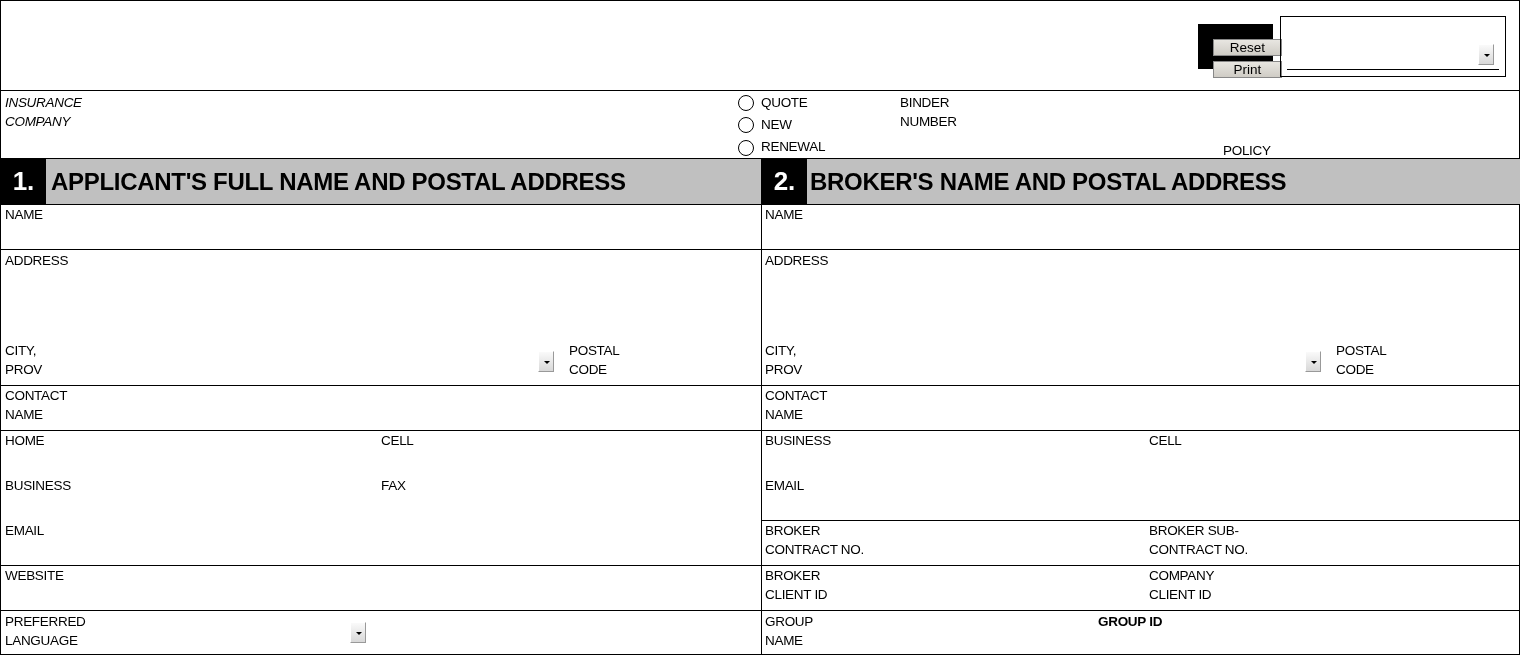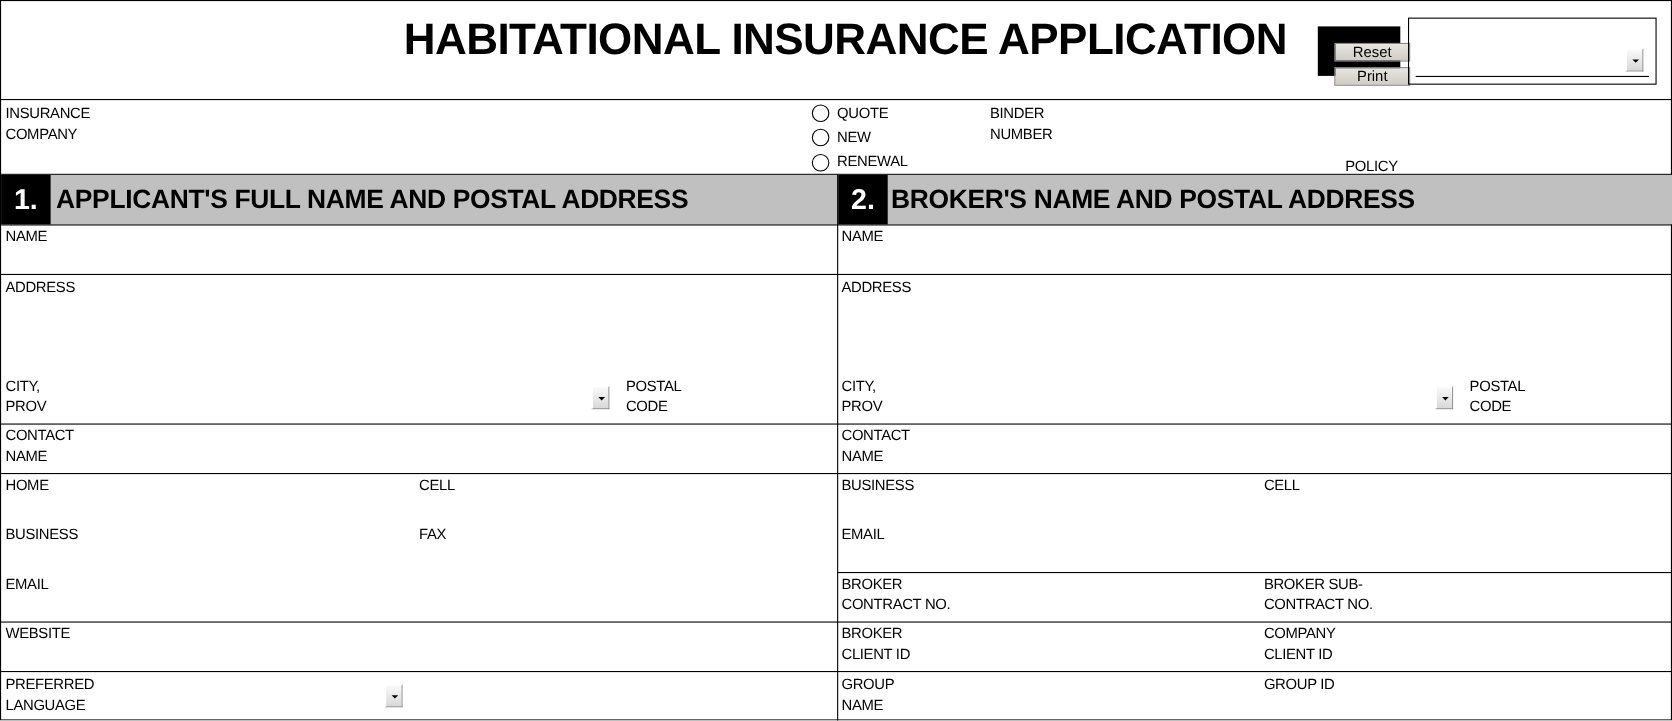--- a/index.html
+++ b/index.html
@@ -31,36 +31,35 @@
   
   .sect { position: absolute; top: 158px; height: 45px; background: #c0c0c0; }
   .sect-num { position: absolute; left: 0; top: 0; width: 45px; height: 45px; background: #000; color: #fff; font-family: "Liberation Sans", sans-serif; font-weight: bold; font-size: 26px; line-height: 45px; text-align: center; }
   .sect-title { position: absolute; left: 50px; top: 0; font-family: "Liberation Sans", sans-serif; font-weight: bold; font-size: 24px; line-height: 45px; letter-spacing: -0.3px; white-space: nowrap; }
 </style>
 </head>
 <body>
 
 <div class="page">
 
-  <div class="title">HABITATIONAL INSURANCE APPLICATION</div>
 
   <div class="btn-group">
     <button class="btn">Reset</button>
     <button class="btn">Print</button>
   </div>
 
   <div class="billing">
     <div class="abs" style="left:6px; top:30px; width:210px; height:22px;"></div>
     <span class="dd" style="left:197px; top:27px;"></span>
     <div class="billing-line"></div>
   </div>
 
   <div class="hline" style="left:0; top:89px; width:1520px;"></div>
 
-  <span class="lbl" style="left:4px; top:92px;">INSURANCE
+  <span class="lbl" style="left:4px; top:92px;font-style:italic;">INSURANCE
 COMPANY</span>
   <div class="abs" style="left:80px; top:92px; width:640px; height:62px;"></div>
 
   <div class="abs" style="left:736px; top:92px;">
     <span class="radio" style="left:1px; top:2px;"></span>
     <span class="lbl" style="left:24px; top:0;">QUOTE</span>
     <span class="radio" style="left:1px; top:24px;"></span>
     <span class="lbl" style="left:24px; top:22px;">NEW</span>
     <span class="radio" style="left:1px; top:47px;"></span>
     <span class="lbl" style="left:24px; top:44px;">RENEWAL</span>
@@ -171,15 +170,15 @@
 CLIENT ID</span>
   <div class="abs" style="left:840px; top:566px; width:300px; height:40px;"></div>
   <span class="lbl" style="left:1148px; top:565px;">COMPANY
 CLIENT ID</span>
   <div class="abs" style="left:1225px; top:566px; width:290px; height:40px;"></div>
   <div class="hline" style="left:760px; top:609px; width:760px;"></div>
 
   <span class="lbl" style="left:764px; top:611px;">GROUP
 NAME</span>
   <div class="abs" style="left:820px; top:612px; width:320px; height:38px;"></div>
-  <span class="lbl" style="left:1148px; top:611px;">GROUP ID</span>
+  <span class="lbl" style="left:1097px; top:611px;font-weight:bold;">GROUP ID</span>
   <div class="abs" style="left:1220px; top:612px; width:295px; height:38px;"></div>
 </div>
 
 </body></html>

